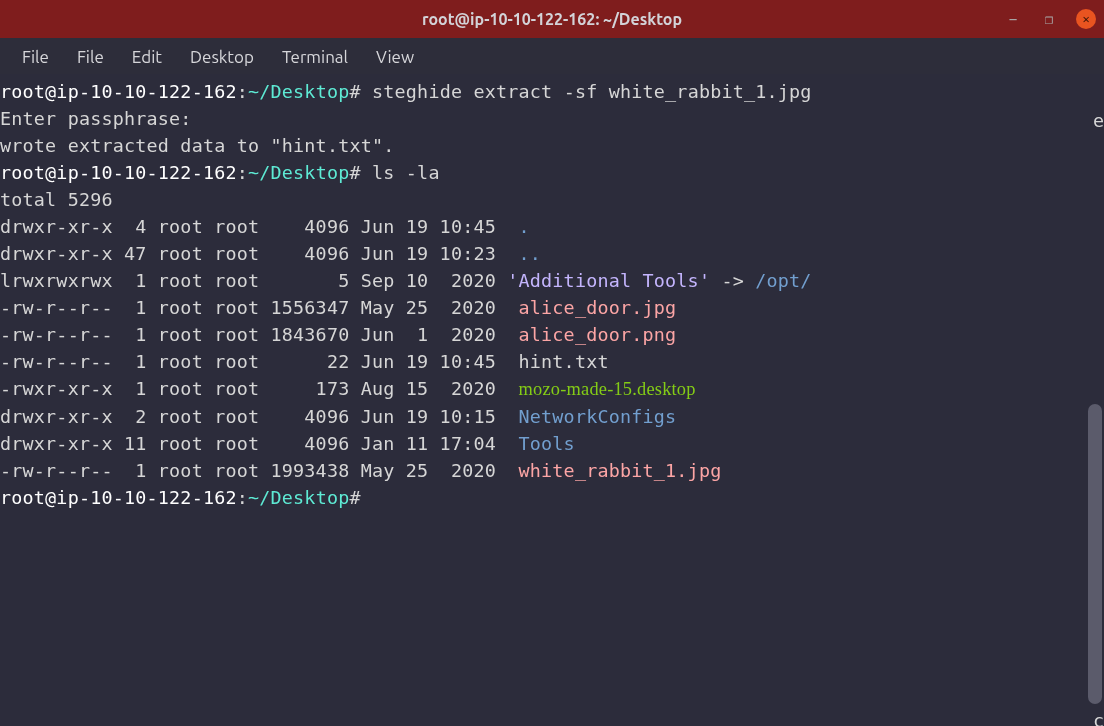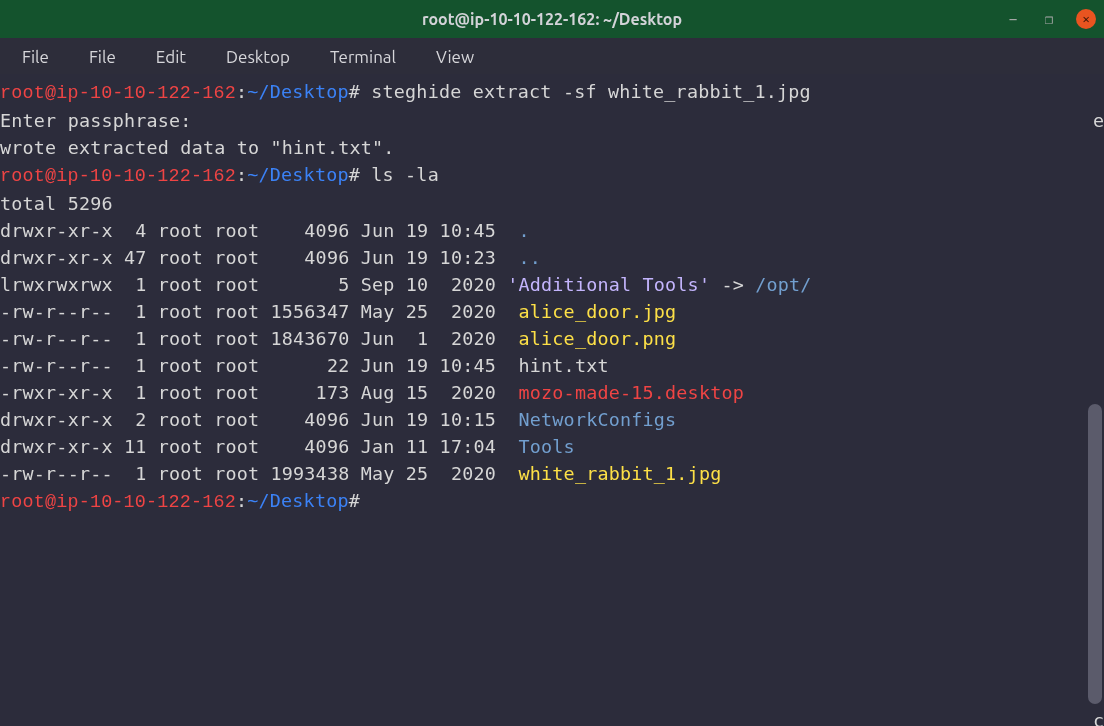--- a/index.html
+++ b/index.html
@@ -10,21 +10,21 @@
     body {
       width: 1104px;
       height: 726px;
       background: #2d2d3a;
       font-family: 'DejaVu Sans Mono', 'Liberation Mono', monospace;
       overflow: hidden;
       position: relative;
     }
     .titlebar {
       height: 38px;
-      background: #14532d;
+      background: #7f1d1d;
       display: flex;
       align-items: center;
       justify-content: center;
       position: relative;
     }
     .titlebar-title {
       color: #d3d3d8;
       font-family: 'Ubuntu', 'DejaVu Sans', sans-serif;
       font-size: 16px;
       font-weight: 600;
@@ -56,21 +56,21 @@
       justify-content: center;
       font-size: 12px;
       font-weight: 700;
     }
     .menubar {
       height: 36px;
       background: #2d2d3a;
       display: flex;
       align-items: center;
       padding: 0 8px;
-      gap: 12px;
+      gap: 0;
     }
     .menu-item {
       color: #d6d6da;
       font-family: 'Ubuntu', 'DejaVu Sans', sans-serif;
       font-size: 17px;
       padding: 4px 14px;
       cursor: pointer;
     }
     .terminal-area {
       position: relative;
@@ -78,26 +78,26 @@
       background: #2c2c3b;
       padding: 4px 0 0 0;
     }
     .terminal-content {
       font-size: 18.4px;
       line-height: 27px;
       white-space: pre;
       color: #d6d6d6;
       letter-spacing: 0.2px;
     }
-    .prompt-user { color: #ef4444; font-family: Liberation Mono, monospace; }
-    .prompt-path { color: #3b82f6; }
+    .prompt-user { color: #ffffff; }
+    .prompt-path { color: #5eead4; }
     .dir-color { color: #729fcf; }
     .link-color { color: #c4b5fd; }
-    .exec-color { color: #ef4444; }
-    .img-color  { color: #fde047; }
+    .exec-color { color: #84cc16; font-family: Liberation Serif, serif; }
+    .img-color  { color: #fca5a5; }
     .plain { color: #d6d6d6; }
     .scrollbar {
       position: absolute;
       right: 2px;
       top: 0;
       bottom: 0;
       width: 14px;
       background: transparent;
     }
     .scroll-thumb {

